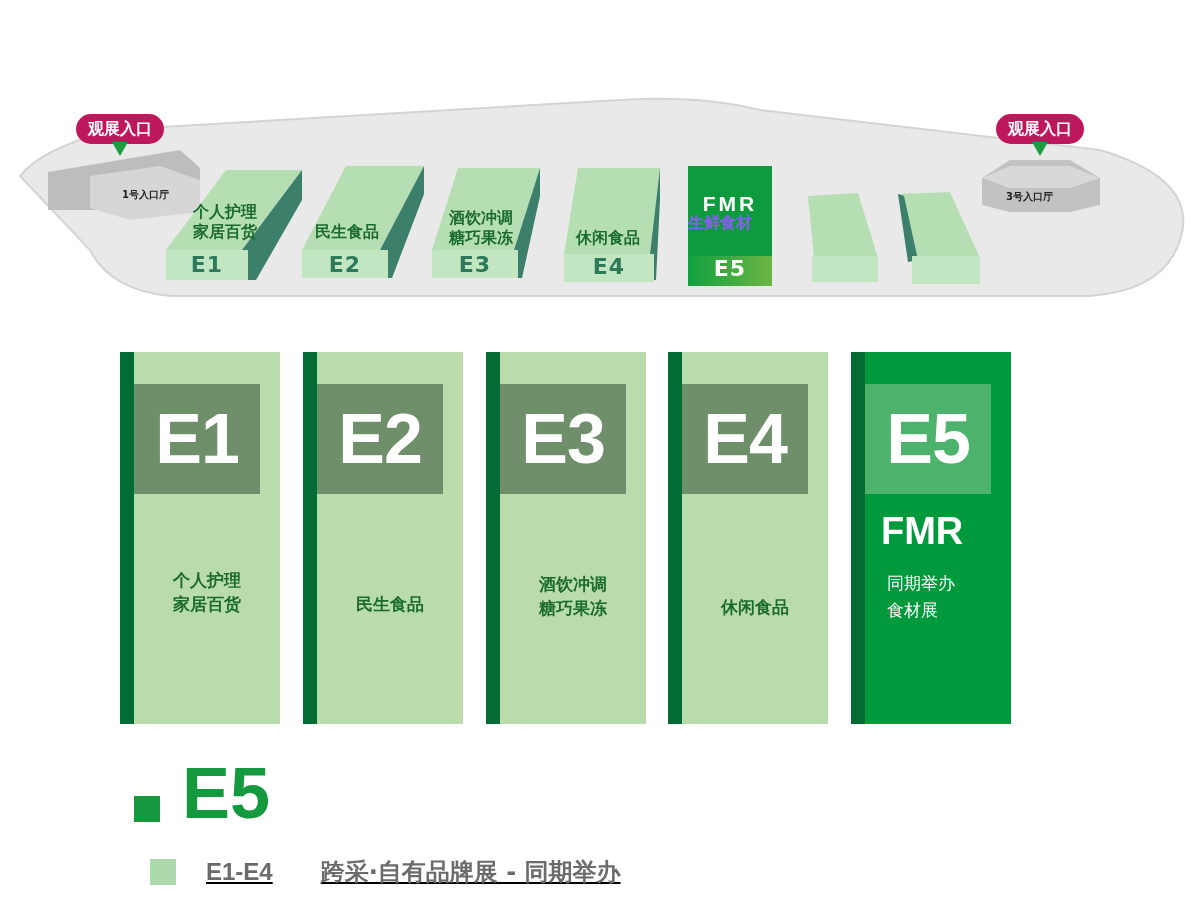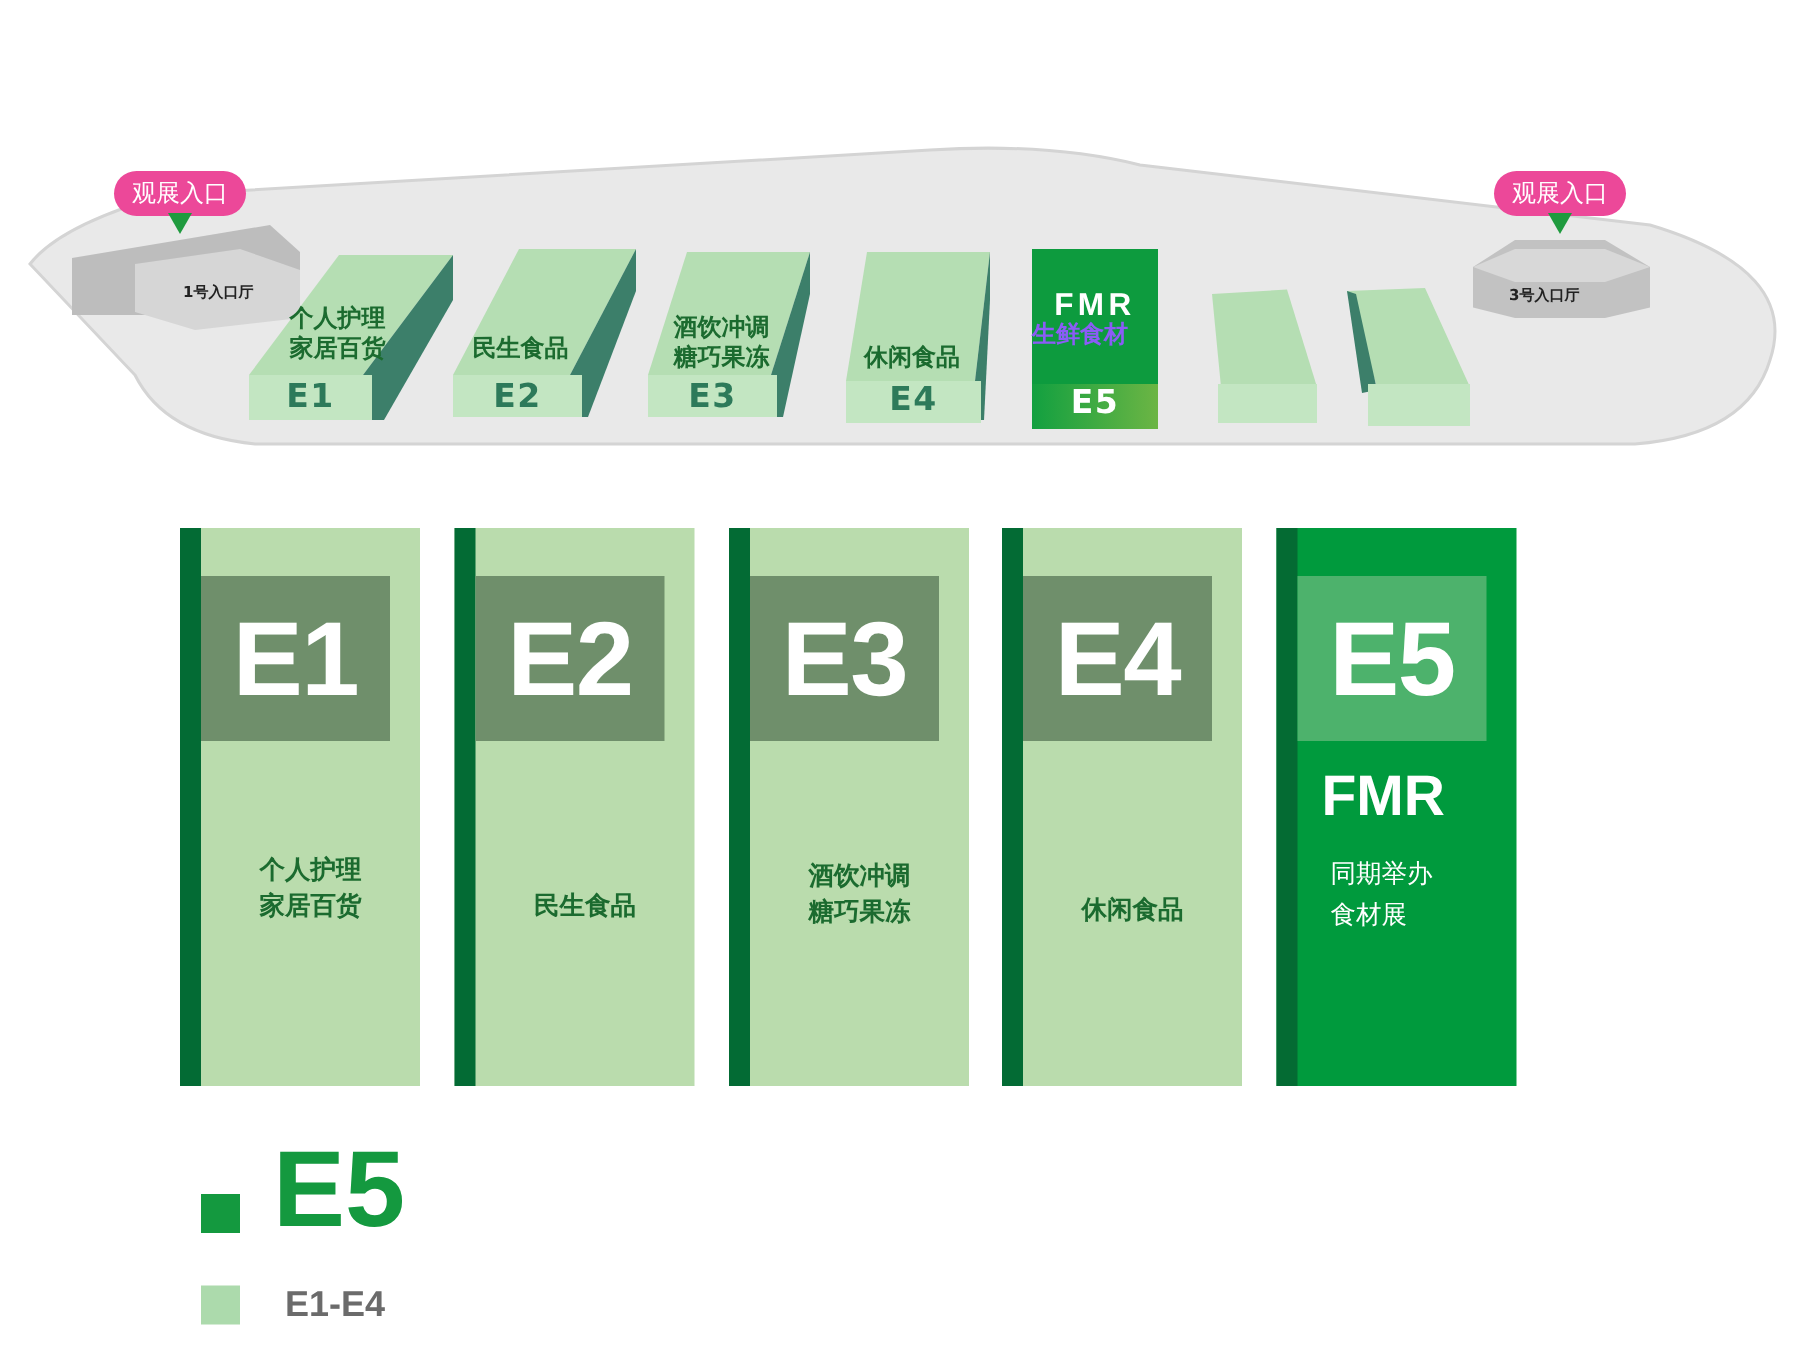--- a/index.html
+++ b/index.html
@@ -1,21 +1,21 @@
 <!DOCTYPE html>
 <html><head>
 <meta charset="utf-8">
 <style>
   html, body { margin:0; padding:0; background:#ffffff; }
   body { width:1200px; height:912px; position:relative; overflow:hidden;
          font-family: "DejaVu Sans", "Liberation Sans", sans-serif; }
 
   
   #floor-svg { position:absolute; left:0; top:0; width:1200px; height:320px; }
-  .bubble { position:absolute; background:#ec4899; color:#fff; font-weight:normal;
+  .bubble { position:absolute; background:#be185d; color:#fff; font-weight:bold;
             font-size:16px; border-radius:16px; padding:6px 12px; line-height:18px;
             white-space:nowrap; }
   .bubble::after { content:""; position:absolute; left:50%; bottom:-12px; margin-left:-8px;
             border-left:8px solid transparent; border-right:8px solid transparent;
             border-top:14px solid #1f9a3e; }
   .lobby-label { position:absolute; font-size:10px; font-weight:bold; color:#222; white-space:nowrap; }
 
   .hall-top-label { position:absolute; font-size:16px; font-weight:bold; color:#1b6b2f;
                     text-align:center; line-height:20px; white-space:nowrap; }
   .hall-top-code { position:absolute; font-size:22px; font-weight:bold; color:#2d7a5a;
@@ -36,21 +36,21 @@
   .col.e5 .brand { position:absolute; left:30px; top:158px; color:#fff; font-weight:bold;
                    font-size:38px; font-family:"Liberation Sans", sans-serif; }
   .col.e5 .desc2 { position:absolute; left:36px; top:218px; color:#fff; font-size:17px; line-height:27px; }
 
   
   .legend-main { position:absolute; left:134px; top:758px; display:flex; align-items:flex-end; }
   .sq-main { width:26px; height:26px; background:#14993f; margin-right:22px; margin-bottom:6px; }
   .main-code { font-size:72px; font-weight:bold; color:#14993f; line-height:70px;
                font-family:"Liberation Sans", sans-serif; margin-right:38px; }
   .main-text { font-size:50px; font-weight:bold; color:#14993f; line-height:60px; letter-spacing:2px; }
-  .legend-sub { position:absolute; left:134px; top:856px; display:flex; align-items:center; }
+  .legend-sub { position:absolute; left:150px; top:856px; display:flex; align-items:center;text-decoration:underline; }
   .sq-sub { width:26px; height:26px; background:#acdaac; margin-right:30px; }
   .sub-code { font-size:24px; font-weight:bold; color:#6b6b6b; margin-right:48px;
               font-family:"Liberation Sans", sans-serif; }
   .sub-text { font-size:24px; font-weight:bold; color:#6b6b6b; }
 </style>
 </head>
 <body>
 
 <svg id="floor-svg" viewBox="0 0 1200 320">
   <defs>
@@ -180,13 +180,14 @@
   </div>
 </div>
 
 <div class="legend-main">
   <div class="sq-main"></div>
   <div class="main-code">E5</div>
 </div>
 <div class="legend-sub">
   <div class="sq-sub"></div>
   <div class="sub-code">E1-E4</div>
+  <div class="sub-text">跨采·自有品牌展 - 同期举办</div>
 </div>
 
 </body></html>

